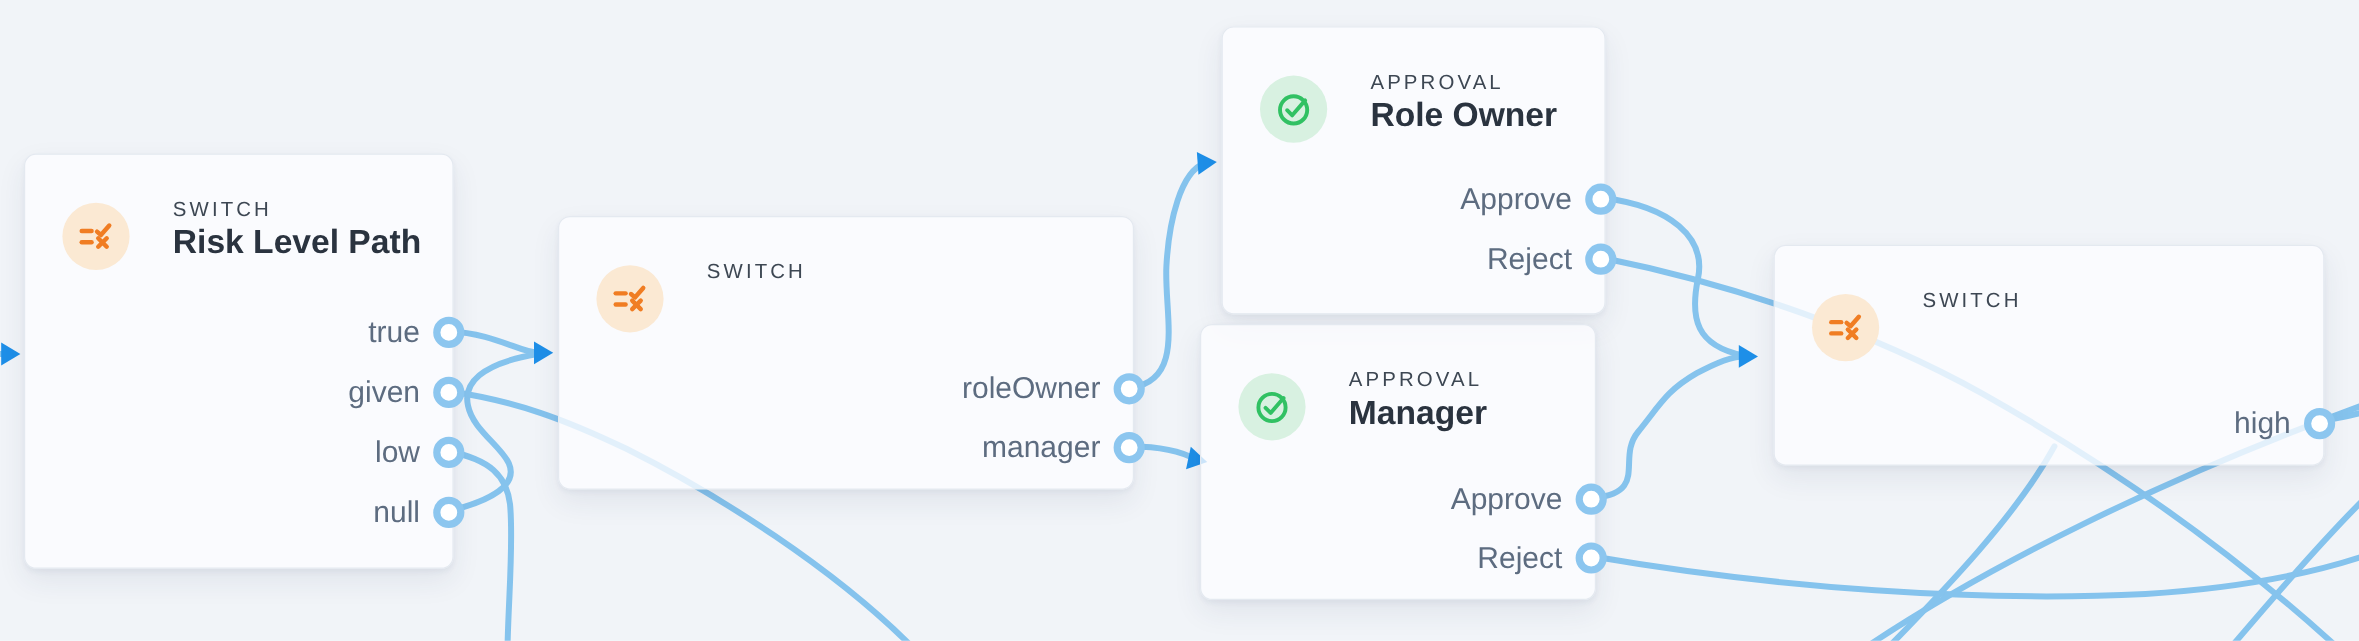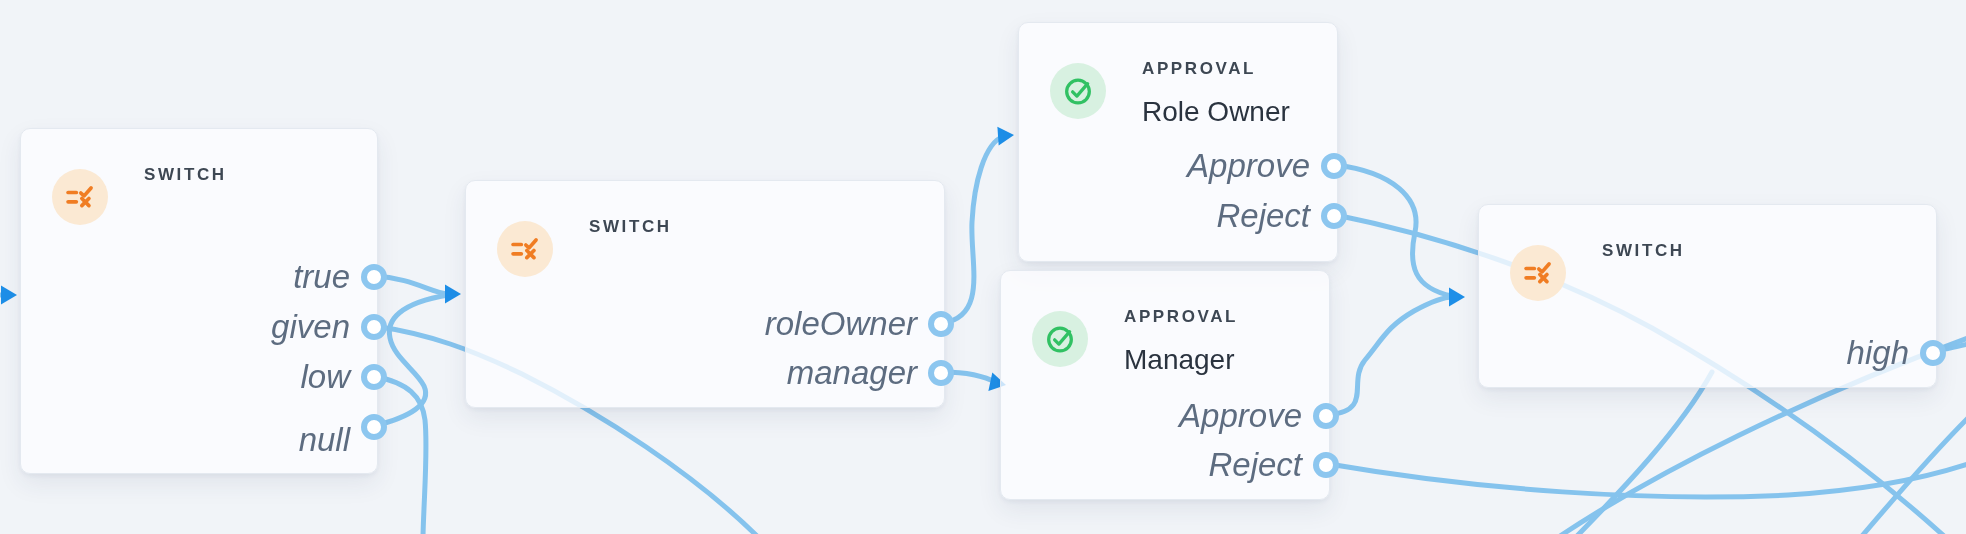--- a/index.html
+++ b/index.html
@@ -20,31 +20,31 @@
     border-radius:10px;
     box-shadow:0 2px 4px rgba(35,55,95,.05),0 10px 24px rgba(35,55,95,.08);
   }
   .icon-circle{
     position:absolute;left:31px;top:40px;width:56px;height:56px;border-radius:50%;
     display:flex;align-items:center;justify-content:center;
   }
   .icon-circle svg{width:34px;height:34px;display:block;}
   .kicker{
     position:absolute;left:123px;top:36px;
-    font-size:17px;letter-spacing:2.6px;font-weight:700;
+    font-size:17px;letter-spacing:2.6px;font-weight:400;
     color:var(--kicker-color);white-space:nowrap;
   }
   .title{
     position:absolute;left:123px;top:57px;
-    font-size:28px;font-weight:400;
-    color:var(--title-color);white-space:nowrap;margin-top:16px;
+    font-size:28px;font-weight:700;
+    color:var(--title-color);white-space:nowrap;
   }
   .output-row{
     position:absolute;right:27px;height:34px;line-height:34px;
-    font-size:33px;color:var(--label-color);text-align:right;white-space:nowrap;font-style:italic;
+    font-size:25px;color:var(--label-color);text-align:right;white-space:nowrap;
   }
   .port{
     position:absolute;box-sizing:border-box;
     width:26px;height:26px;border-radius:50%;
     background:var(--port-fill,#fff);
     border:6px solid var(--port-ring);
     z-index:3;
   }
 </style>
 </head>
@@ -78,27 +78,28 @@
         <div class="icon-circle" style="background: rgb(251, 233, 211);">
           <svg viewBox="0 0 24 24" fill="none" stroke="#f07d23" stroke-width="2.6" stroke-linecap="round" stroke-linejoin="round">
       <line x1="3.6" y1="8.8" x2="9.4" y2="8.8"></line>
       <line x1="3.6" y1="15.4" x2="9.4" y2="15.4"></line>
       <polyline points="12.6,9.2 14.9,11.2 19.8,5.6"></polyline>
       <line x1="13.3" y1="13.1" x2="18.3" y2="18.1"></line>
       <line x1="18.3" y1="13.1" x2="13.3" y2="18.1"></line>
     </svg>
         </div>
         <div class="kicker">SWITCH</div>
+        <div class="title">Risk Level Path</div>
         <div class="output-row" style="top: 131px;">true</div>
         <div class="port" style="left: 340px; top: 135px;"></div>
         <div class="output-row" style="top: 181px;">given</div>
         <div class="port" style="left: 340px; top: 185px;"></div>
         <div class="output-row" style="top: 231px;">low</div>
         <div class="port" style="left: 340px; top: 235px;"></div>
-        <div class="output-row" style="top: 294px;">null</div>
+        <div class="output-row" style="top: 281px;">null</div>
         <div class="port" style="left: 340px; top: 285px;"></div>
       </div>
       <div class="node" style="left: 465px; top: 180px; width: 480px; height: 228px;">
         <div class="icon-circle" style="background: rgb(251, 233, 211);">
           <svg viewBox="0 0 24 24" fill="none" stroke="#f07d23" stroke-width="2.6" stroke-linecap="round" stroke-linejoin="round">
       <line x1="3.6" y1="8.8" x2="9.4" y2="8.8"></line>
       <line x1="3.6" y1="15.4" x2="9.4" y2="15.4"></line>
       <polyline points="12.6,9.2 14.9,11.2 19.8,5.6"></polyline>
       <line x1="13.3" y1="13.1" x2="18.3" y2="18.1"></line>
       <line x1="18.3" y1="13.1" x2="13.3" y2="18.1"></line>

